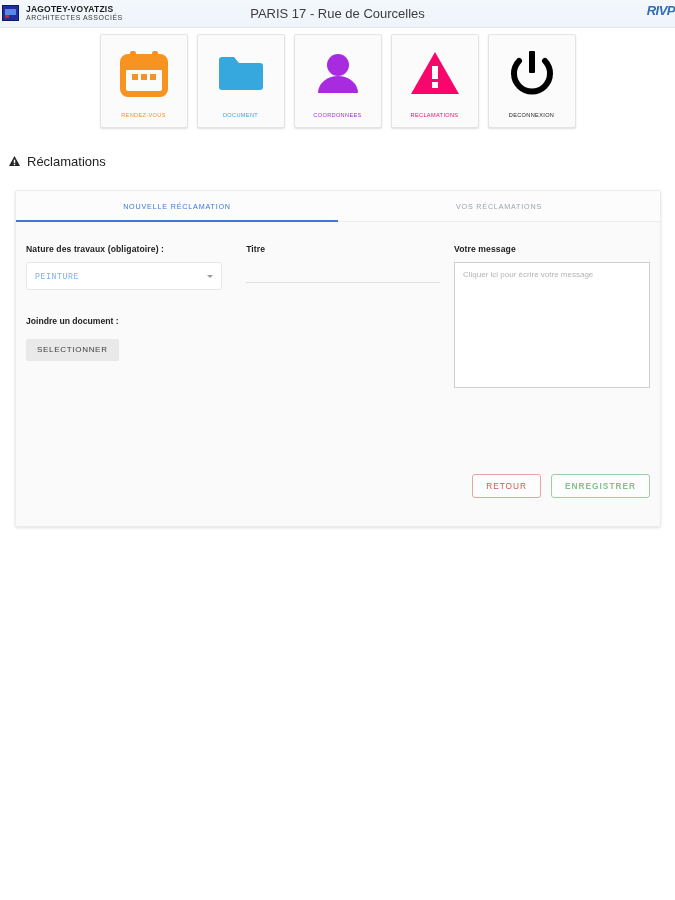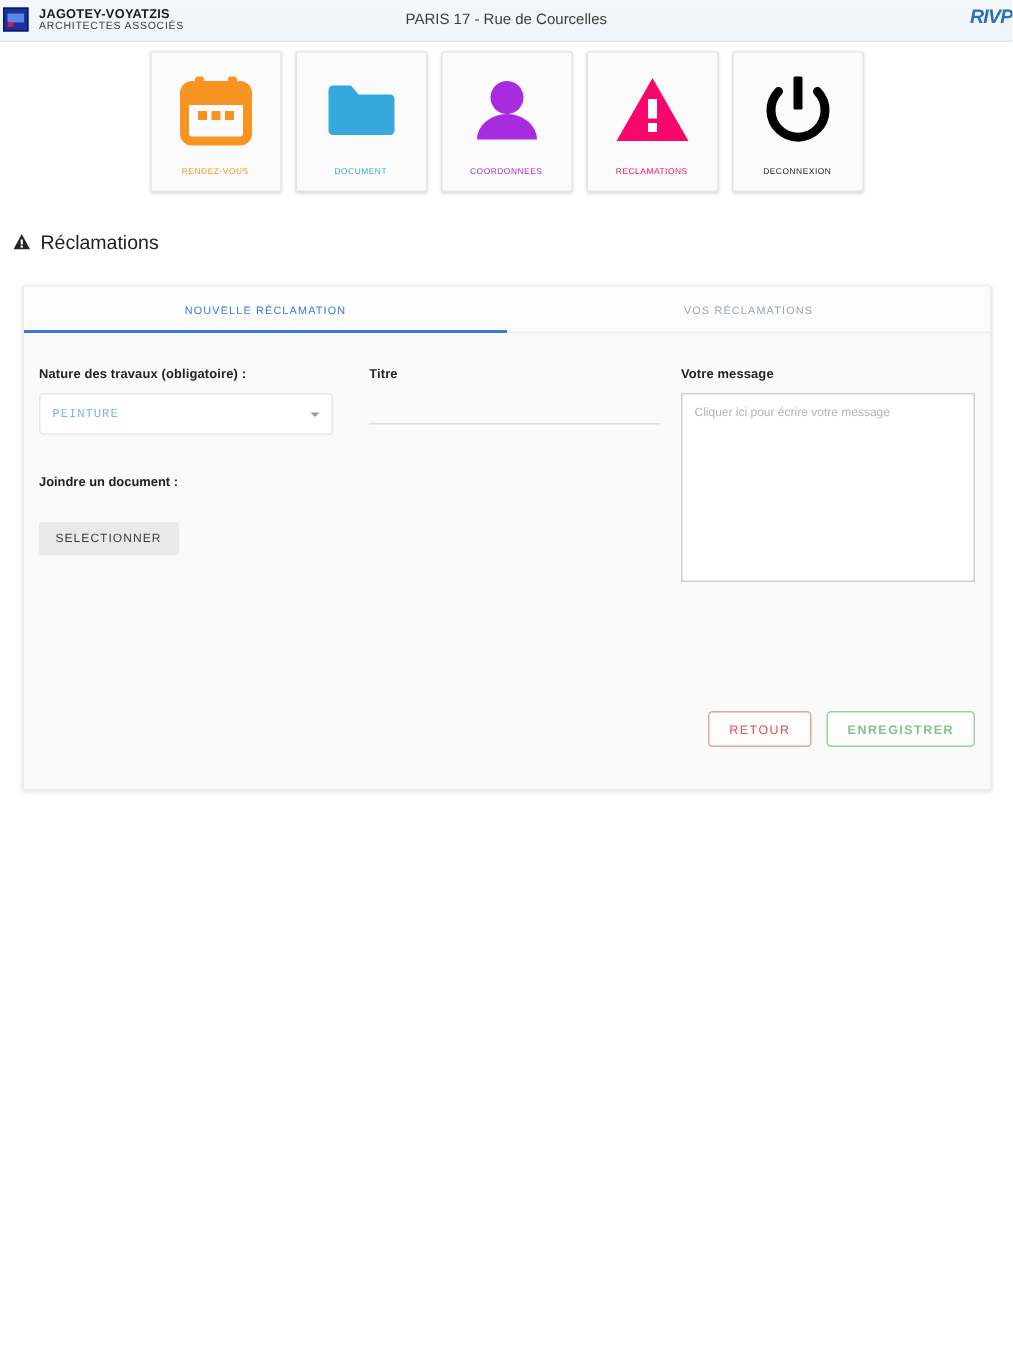--- a/index.html
+++ b/index.html
@@ -63,21 +63,21 @@
   }
   .brand-sub {
     font-size: 7px;
     color: #3a3a3a;
     letter-spacing: .5px;
   }
   .header-center {
     position: absolute;
     left: 0; right: 0;
     text-align: center;
-    font-size: 10px;
+    font-size: 13px;
     color: #3d3d3d;
   }
   .header-right {
     position: absolute;
     right: 0;
     top: 3px;
     font-size: 13px;
     font-weight: bold;
     font-style: italic;
     color: #2f6fb5;
@@ -212,21 +212,21 @@
     border-left: 3px solid transparent;
     border-right: 3px solid transparent;
     border-top: 3px solid #9a9a9a;
   }
 
   .attach-label {
     font-size: 8.6px;
     font-weight: bold;
     color: #222;
     margin-top: 26px;
-    margin-bottom: 22px;
+    margin-bottom: 12px;
   }
   .btn-select {
     display: inline-block;
     background: #e9e9e9;
     border: none;
     border-radius: 2px;
     padding: 6px 11px;
     font-size: 8px;
     color: #3c3c3c;
     letter-spacing: .7px;

